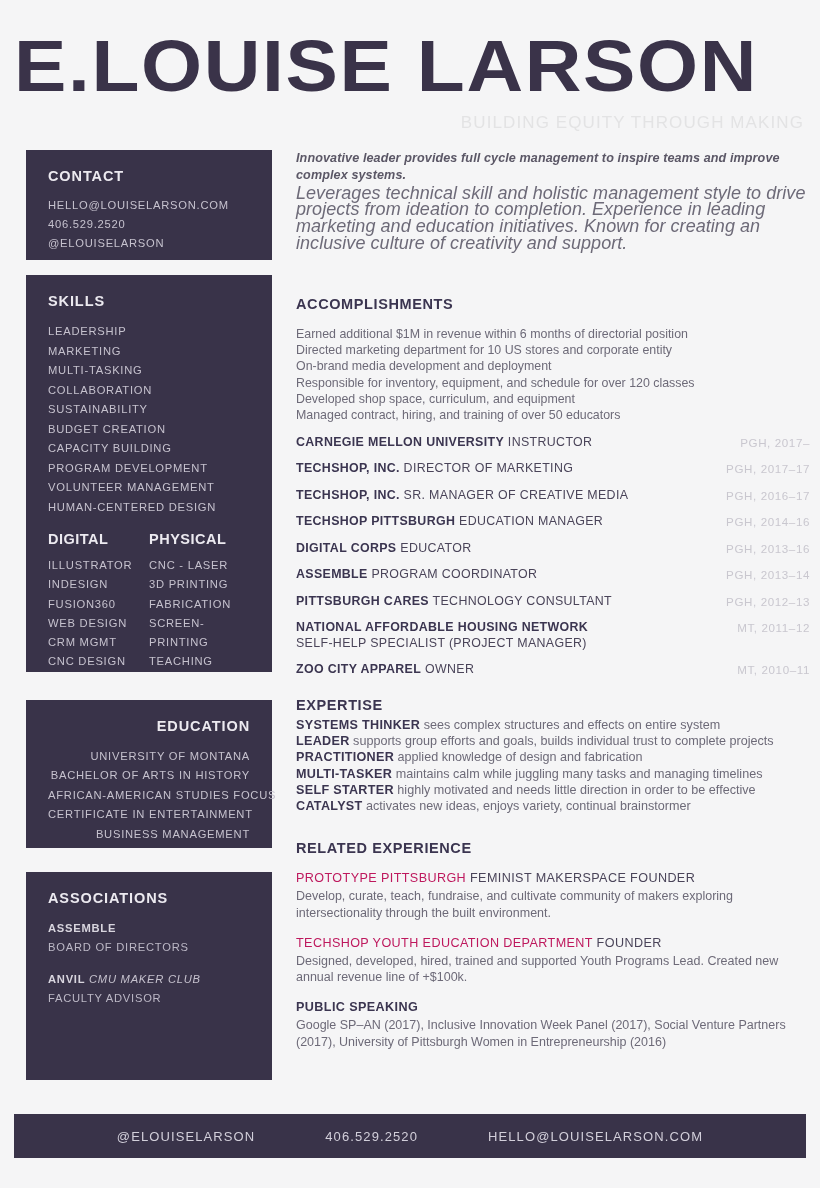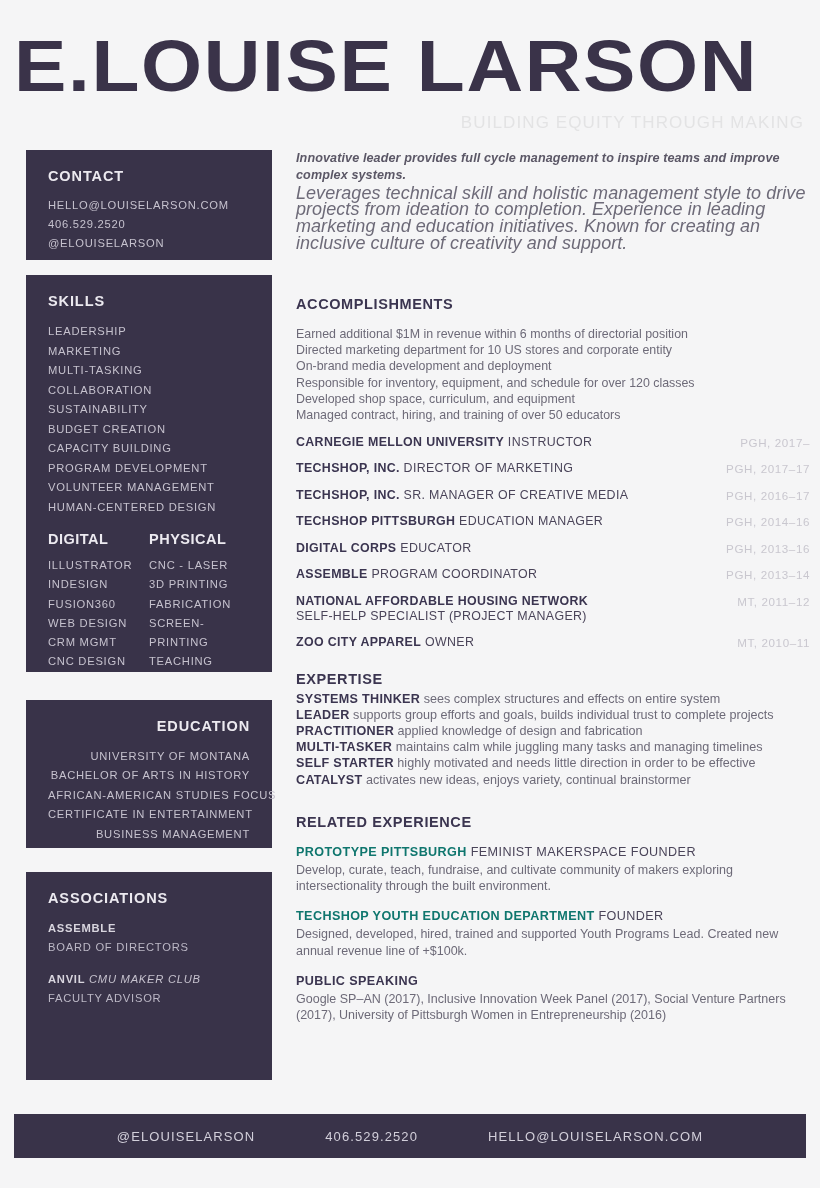--- a/index.html
+++ b/index.html
@@ -210,21 +210,21 @@
   }
 
   #sec-related { margin-top: 26px; }
   .rel-block { margin-top: 14px; }
   .rel-head {
     font-size: 12.6px;
     letter-spacing: 0.4px;
     color: #4a4459;
     line-height: 16px;
   }
-  .rel-head b { color: #0f766e; font-weight: bold; }
+  .rel-head b { color: #be185d; font-weight: normal; }
   .rel-body {
     font-size: 12.5px;
     color: #6d6a78;
     line-height: 16.3px;
     margin-top: 2px;
   }
   #rel-speaking-head {
     font-size: 12.6px;
     font-weight: bold;
     letter-spacing: 0.4px;
@@ -365,20 +365,24 @@
       </div>
       <div class="job">
         <div class="job-text"><span class="job-org">DIGITAL CORPS</span> <span>EDUCATOR</span></div>
         <div class="job-date">PGH, 2013–16</div>
       </div>
       <div class="job">
         <div class="job-text"><span class="job-org">ASSEMBLE</span> <span>PROGRAM COORDINATOR</span></div>
         <div class="job-date">PGH, 2013–14</div>
       </div>
       <div class="job">
+        <div class="job-text"><span class="job-org">PITTSBURGH CARES</span> <span>TECHNOLOGY CONSULTANT</span></div>
+        <div class="job-date">PGH, 2012–13</div>
+      </div>
+      <div class="job">
         <div class="job-text"><span class="job-org">NATIONAL AFFORDABLE HOUSING NETWORK</span><span class="job-sub">SELF-HELP SPECIALIST (PROJECT MANAGER)</span></div>
         <div class="job-date">MT, 2011–12</div>
       </div>
       <div class="job">
         <div class="job-text"><span class="job-org">ZOO CITY APPAREL</span> <span>OWNER</span></div>
         <div class="job-date">MT, 2010–11</div>
       </div>
     </div>
 
     <div id="sec-expertise">

